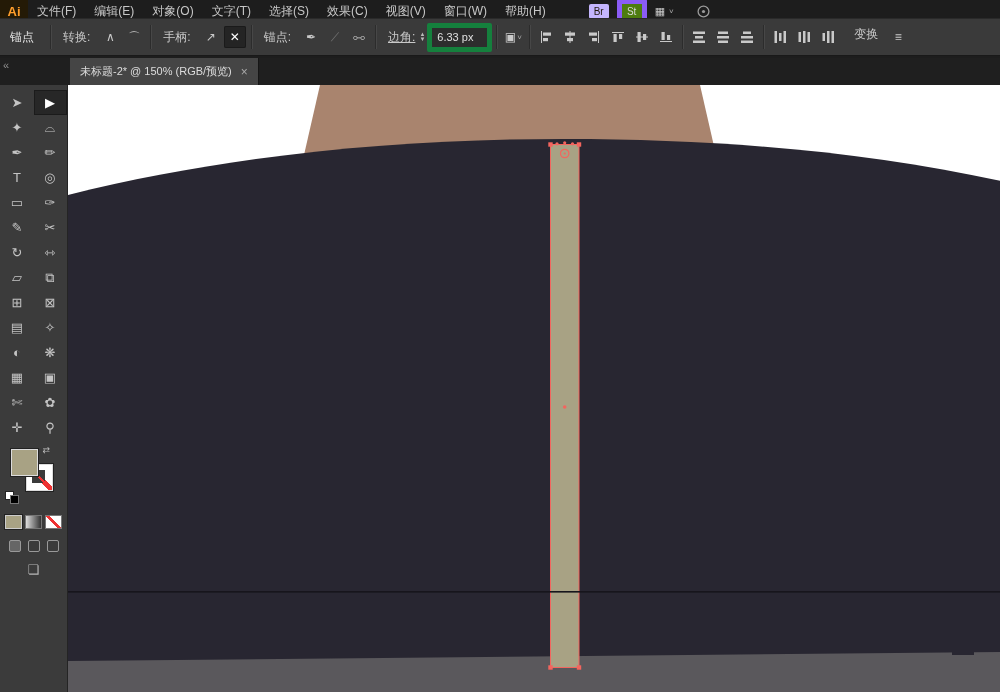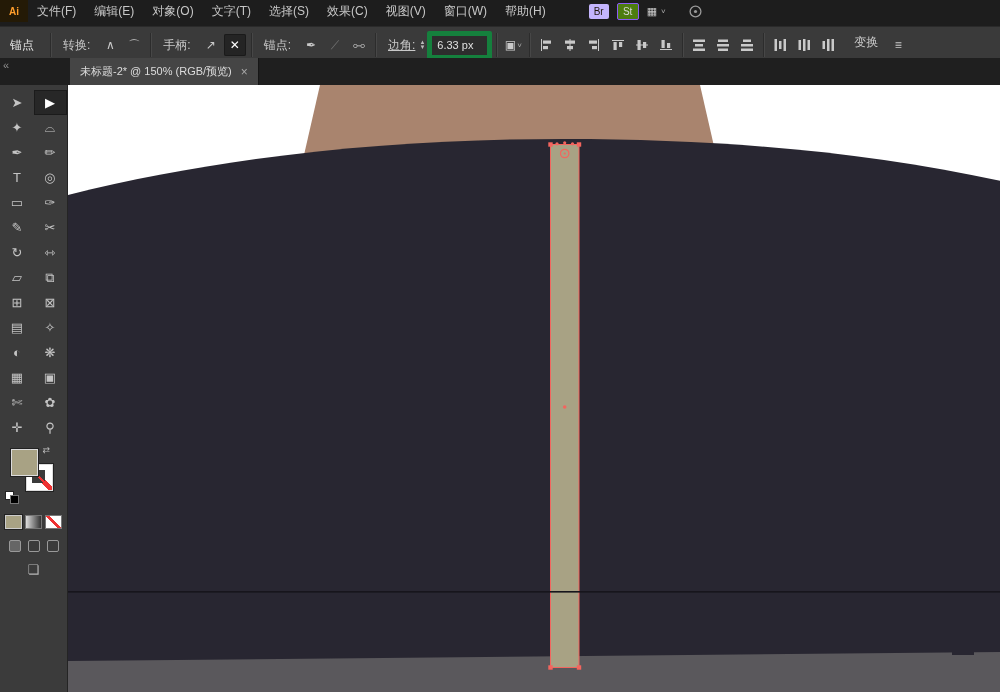--- a/index.html
+++ b/index.html
@@ -3,32 +3,32 @@
 <meta charset="utf-8">
 <style>
   html,body{margin:0;padding:0;background:#1d1d1d;}
   #app{position:relative;width:1000px;height:692px;overflow:hidden;
        font-family:"Liberation Sans",sans-serif;-webkit-font-smoothing:antialiased;}
 
   
   .menubar{position:absolute;top:0;left:0;width:1000px;height:22px;background:#1d1d1d;
            display:flex;align-items:center;color:#c7c7c7;font-size:12px;}
   .ai-logo{width:28px;height:22px;display:flex;align-items:center;justify-content:center;
-           background:#241a06;color:#ff9e2c;font-weight:bold;font-size:10px;}
+           background:#241a06;color:#ff9e2c;font-weight:bold;font-size:13px;}
   .menu-item{padding:0 9px;height:22px;display:flex;align-items:center;cursor:default;}
   .mb-right{display:flex;align-items:center;gap:8px;margin-left:34px;}
   .badge{width:20px;height:15px;border-radius:2px;display:flex;align-items:center;
          justify-content:center;font-size:10px;}
   .badge-br{background:#c4b5fd;color:#20180a;}
-  .badge-st{background:#4d7c0f;color:#d8d8d8;border:1px solid #8b5cf6;}
+  .badge-st{background:#4d7c0f;color:#d8d8d8;border:5px solid #8b5cf6;}
   .ws-switch{display:flex;align-items:center;gap:3px;color:#c7c7c7;font-size:11px;}
   .share-ic{margin-left:14px;display:flex;align-items:center;}
 
   
-  .controlbar{position:absolute;top:26px;left:0;width:1000px;height:36px;background:#3a3a3a;
+  .controlbar{position:absolute;top:18px;left:0;width:1000px;height:36px;background:#3a3a3a;
               border-top:1px solid #2a2a2a;border-bottom:1px solid #191919;
               display:flex;align-items:center;color:#c9c9c9;font-size:12px;}
   .cb-label{padding:0 8px;white-space:nowrap;}
   .cb-ctx{padding:0 12px 0 10px;color:#e3e3e3;}
   .sep{width:1px;height:24px;background:#2c2c2c;box-shadow:1px 0 0 #474747;margin:0 4px;}
   .icon-btn{min-width:22px;height:22px;display:flex;align-items:center;justify-content:center;
             color:#c9c9c9;font-size:12px;border-radius:2px;margin:0 1px;cursor:default;}
   .icon-btn.pressed{background:#242424;box-shadow:inset 0 0 0 1px #1a1a1a;color:#fff;}
   .icon-btn.dim{opacity:.4;}
   .corner-link{text-decoration:underline;padding:0 4px 0 8px;white-space:nowrap;text-align:center;}

